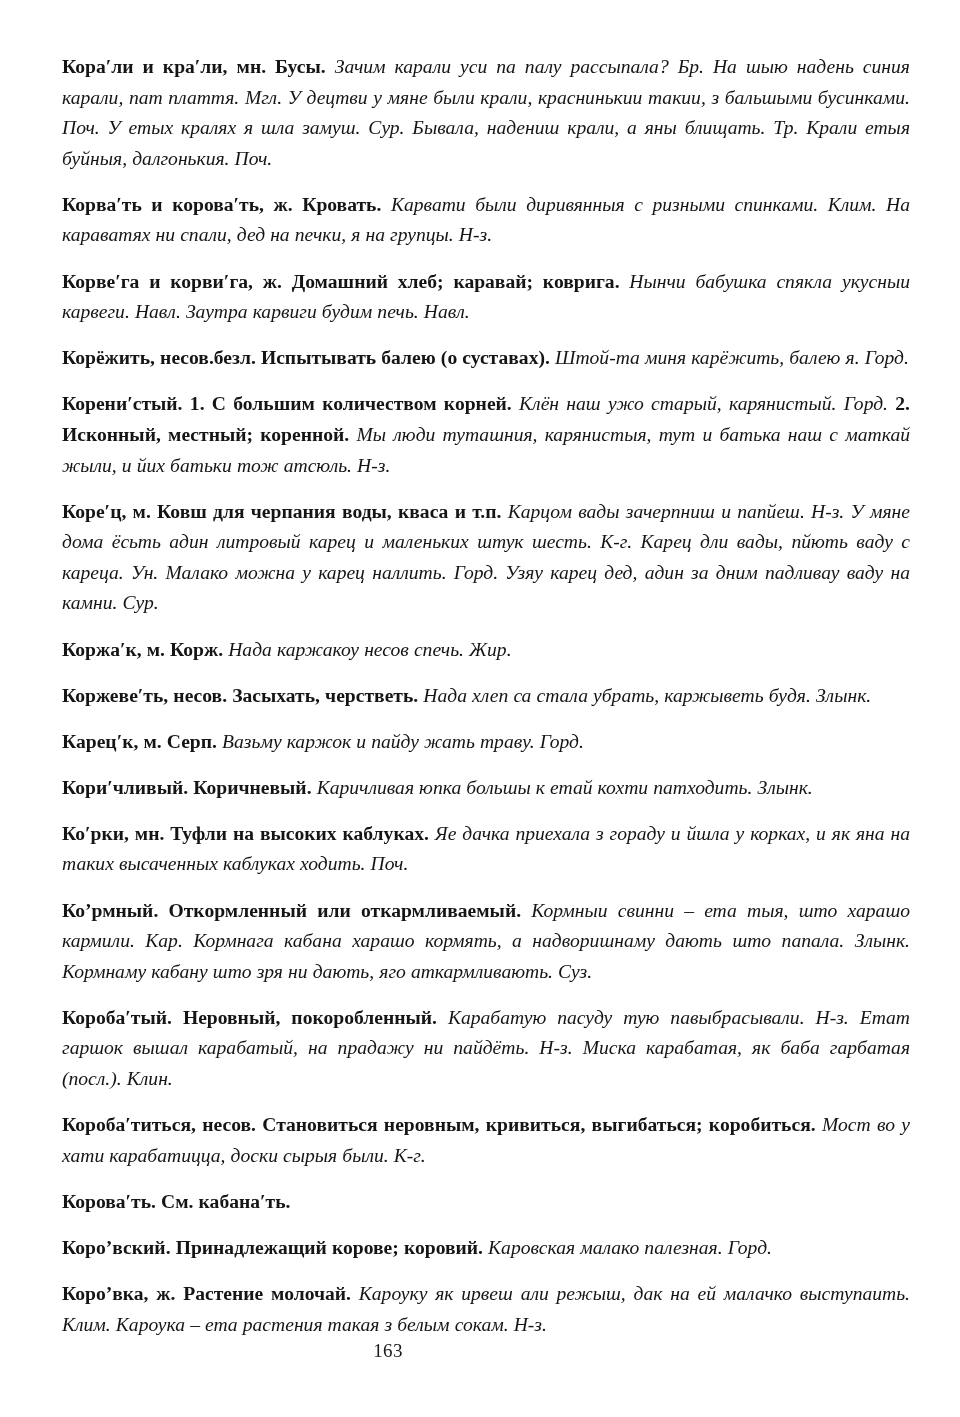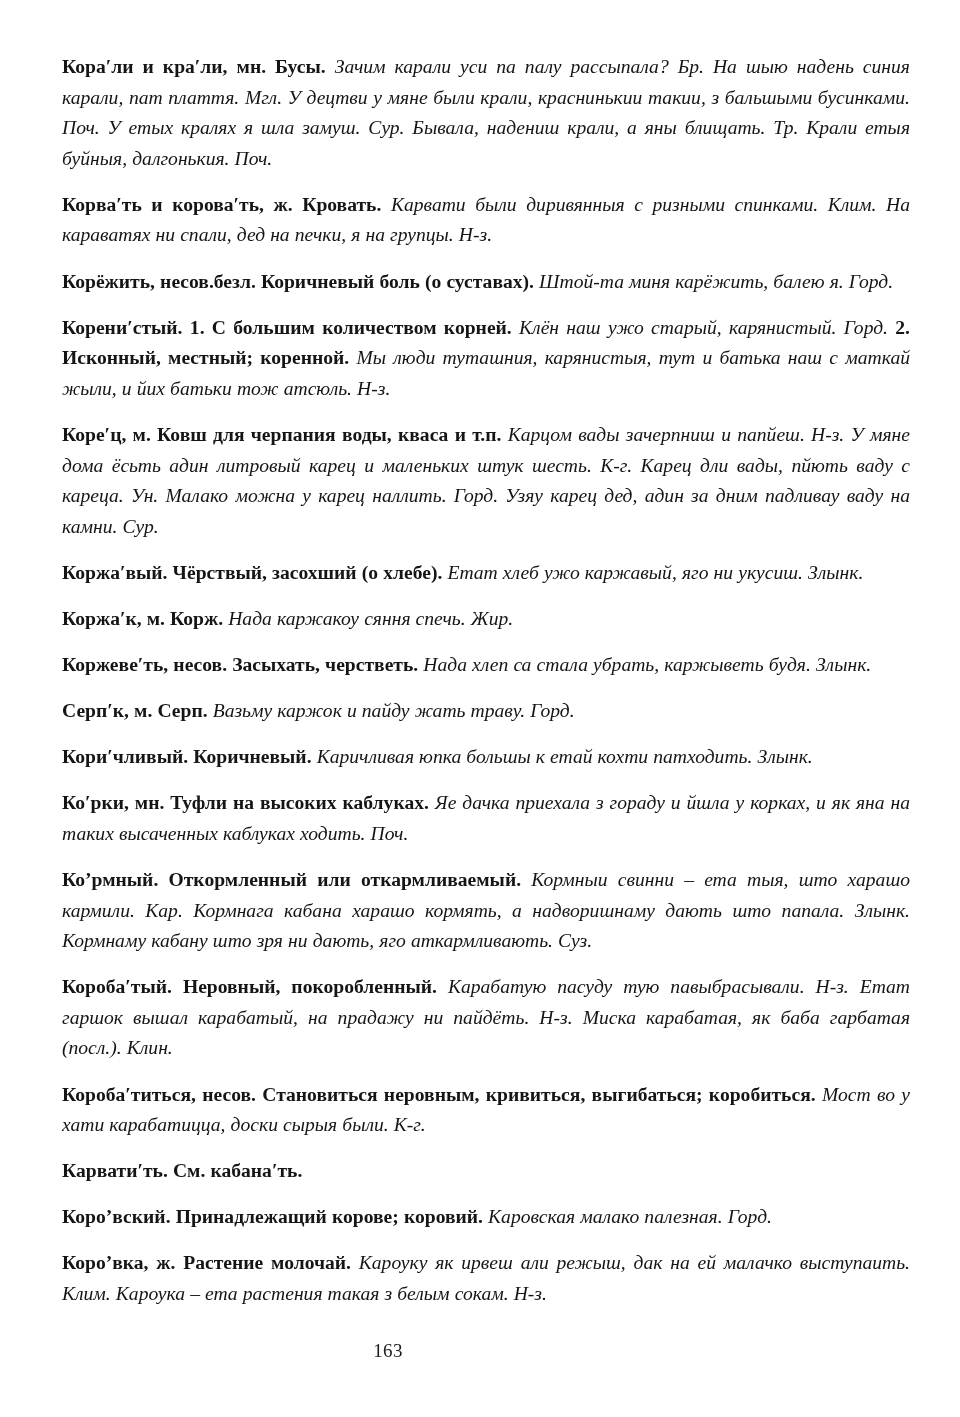--- a/index.html
+++ b/index.html
@@ -85,61 +85,61 @@
       <span class="def">Бусы. </span>
       <span class="ex">Зачим карали уси па палу рассыпала? Бр. На шыю надень синия карали, пат плаття. Мгл. У децтви у мяне были крали, краснинькии такии, з бальшыми бусинками. Поч. У етых кралях я шла замуш. Сур. Бывала, надениш крали, а яны блищать. Тр. Крали етыя буйныя, далгонькия. Поч.</span>
     </p>
 
     <p class="entry">
       <span class="hw">Корва′ть и корова′ть, ж. </span>
       <span class="def">Кровать. </span>
       <span class="ex">Карвати были диривянныя с ризными спинками. Клим. На караватях ни спали, дед на печки, я на групцы. Н-з.</span>
     </p>
 
+    <p class="entry">
+      <span class="hw">Корве′га и корви′га, ж. </span>
+      <span class="def">Домашний хлеб; каравай; коврига. </span>
+      <span class="ex">Нынчи бабушка спякла укусныи карвеги. Навл. Заутра карвиги будим печь. Навл.</span>
+    </p>
 
     <p class="entry">
       <span class="hw">Корёжить, несов.безл. </span>
-      <span class="def">Коричневый боль (о суставах). </span>
+      <span class="def">Испытывать балею (о суставах). </span>
       <span class="ex">Штой-та миня карёжить, балею я. Горд.</span>
     </p>
 
     <p class="entry">
       <span class="hw">Корени′стый. </span>
       <span class="def">1. С большим количеством корней. </span>
       <span class="ex">Клён наш ужо старый, карянистый. Горд. </span>
       <span class="def">2. Исконный, местный; коренной. </span>
       <span class="ex">Мы люди туташния, карянистыя, тут и батька наш с маткай жыли, и йих батьки тож атсюль. Н-з.</span>
     </p>
 
     <p class="entry">
       <span class="hw">Коре′ц, м. </span>
       <span class="def">Ковш для черпания воды, кваса и т.п. </span>
       <span class="ex">Карцом вады зачерпниш и папйеш. Н-з. У мяне дома ёсьть адин литровый карец и маленьких штук шесть. К-г. Карец дли вады, пйють ваду с кареца. Ун. Малако можна у карец наллить. Горд. Узяу карец дед, адин за дним падливау ваду на камни. Сур.</span>
     </p>
 
-    <p class="entry">
-      <span class="hw">Коржа′вый. </span>
-      <span class="def">Чёрствый, засохший (о хлебе). </span>
-      <span class="ex">Етат хлеб ужо каржавый, яго ни укусиш. Злынк.</span>
-    </p>
 
     <p class="entry short">
       <span class="hw">Коржа′к, м. </span>
       <span class="def">Корж. </span>
-      <span class="ex">Нада каржакоу сяння спечь. Жир.</span>
+      <span class="ex">Нада каржакоу несов спечь. Жир.</span>
     </p>
 
     <p class="entry">
       <span class="hw">Коржеве′ть, несов. </span>
       <span class="def">Засыхать, черстветь. </span>
       <span class="ex">Нада хлеп са стала убрать, каржыветь будя. Злынк.</span>
     </p>
 
     <p class="entry short">
-      <span class="hw">Серп′к, м. </span>
+      <span class="hw">Карец′к, м. </span>
       <span class="def">Серп. </span>
       <span class="ex">Вазьму каржок и пайду жать траву. Горд.</span>
     </p>
 
     <p class="entry">
       <span class="hw">Кори′чливый. </span>
       <span class="def">Коричневый. </span>
       <span class="ex">Каричливая юпка большы к етай кохти патходить. Злынк.</span>
     </p>
 
@@ -161,21 +161,21 @@
       <span class="ex">Карабатую пасуду тую павыбрасывали. Н-з. Етат гаршок вышал карабатый, на прадажу ни пайдёть. Н-з. Миска карабатая, як баба гарбатая (посл.). Клин.</span>
     </p>
 
     <p class="entry">
       <span class="hw">Короба′титься, несов. </span>
       <span class="def">Становиться неровным, кривиться, выгибаться; коробиться. </span>
       <span class="ex">Мост во у хати карабатицца, доски сырыя были. К-г.</span>
     </p>
 
     <p class="entry short">
-      <span class="hw">Карвати′ть. </span>
+      <span class="hw">Корова′ть. </span>
       <span class="def">См. кабана′ть.</span>
     </p>
 
     <p class="entry short">
       <span class="hw">Коро’вский. </span>
       <span class="def">Принадлежащий корове; коровий. </span>
       <span class="ex">Каровская малако палезная. Горд.</span>
     </p>
 
     <p class="entry">

